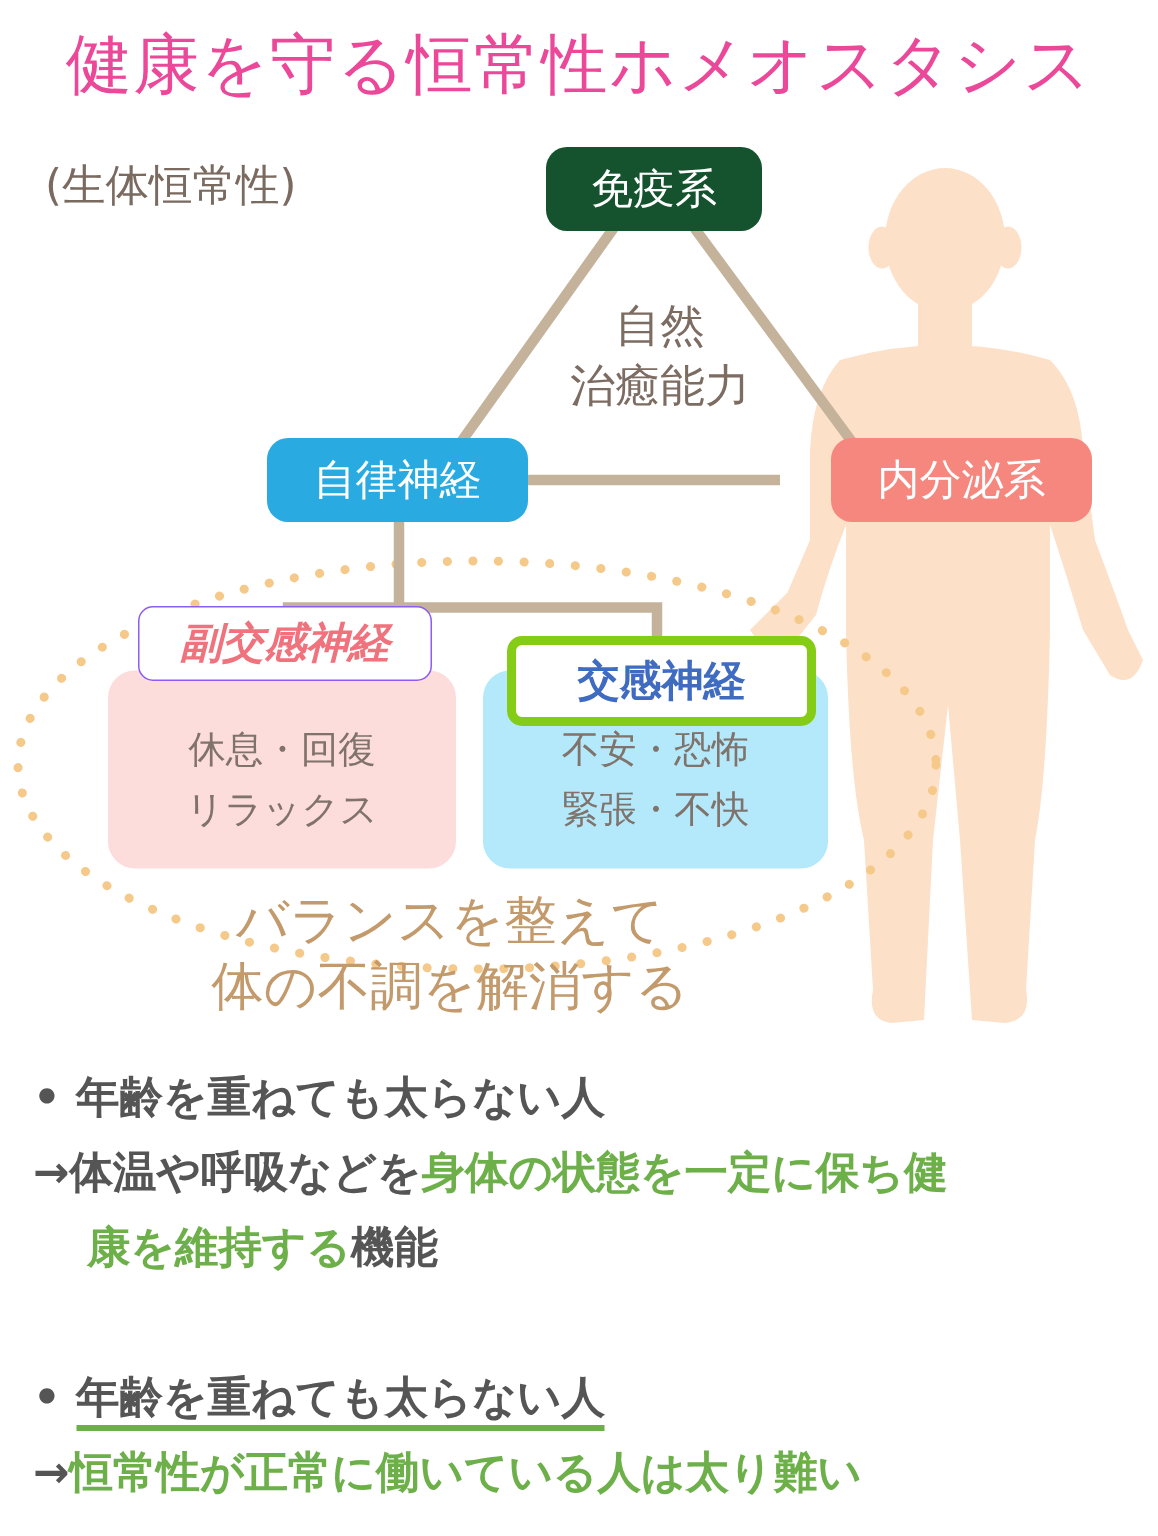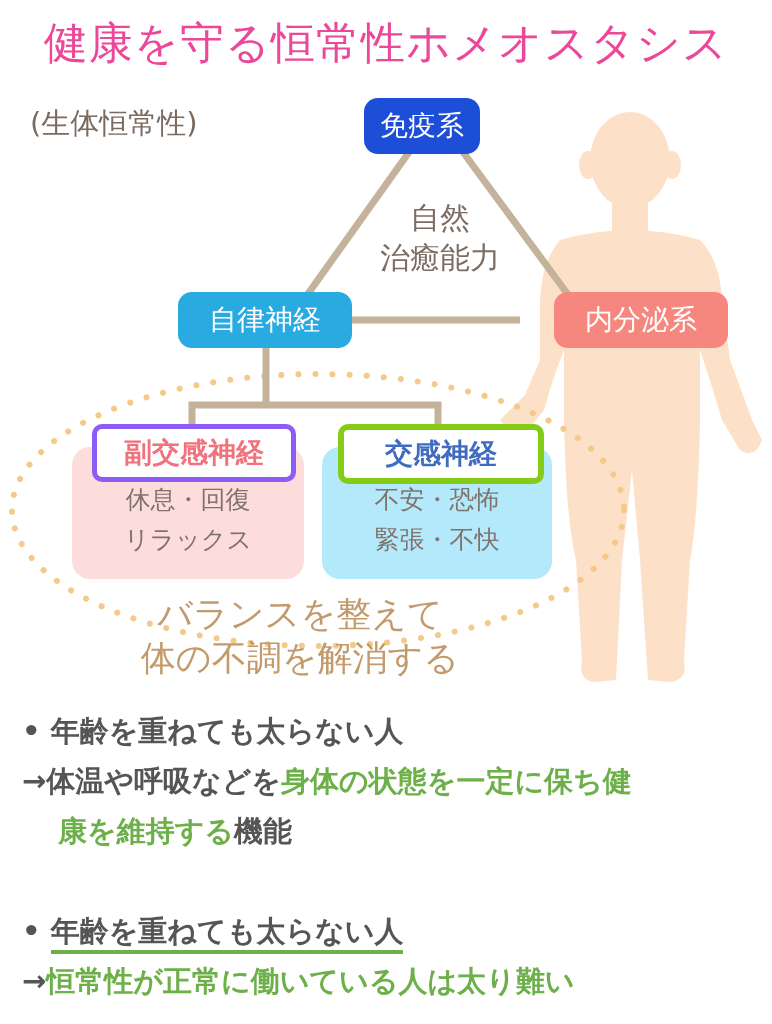--- a/index.html
+++ b/index.html
@@ -66,38 +66,38 @@
     <polyline points="192,428 192,405 438,405 438,428"></polyline>
   </g>
 </svg>
 
 <div class="abs title">健康を守る恒常性ホメオスタシス</div>
 
 <div class="abs subtitle">
   <div>(生体恒常性)</div>
 </div>
 
-<div class="pill" style="left:364px; top:98px; width:116px; height:56px; background:#1d4ed8;">
+<div class="pill" style="left:364px; top:98px; width:144px; height:56px; background:#14532d;">
   <span>免疫系</span>
 </div>
 <div class="pill" style="left:178px; top:292px; width:174px; height:56px; background:#29abe2;">
   <span>自律神経</span>
 </div>
 <div class="pill" style="left:518px; top:292px; width:174px; height:56px; background:#f6877f;margin-left:36px;">
   <span>内分泌系</span>
 </div>
 
 <div class="center-text">
   <div>自然</div>
   <div>治癒能力</div>
 </div>
 
 <div class="box" style="left:72px; top:447px; width:232px; height:132px; background:#fddcdc;">
 </div>
-<div class="label" style="left:92px; top:424px; width:194px; height:48px; border:5px solid #8b5cf6; color:#f0727d;">
+<div class="label" style="left:92px; top:404px; width:194px; height:48px; border:1px solid #8b5cf6; color:#f0727d;font-style:italic;">
   <span>副交感神経</span>
 </div>
 <div class="abs" style="left:72px; top:480px; width:232px; text-align:center; font-size:25px; line-height:40px; color:#80736b;">
   <div>休息・回復</div>
   <div>リラックス</div>
 </div>
 
 <div class="box" style="left:322px; top:447px; width:230px; height:132px; background:#b3e9fb;">
 </div>
 <div class="label" style="left:338px; top:424px; width:194px; height:48px; border:6px solid #84cc16; color:#3f6cc0;">

